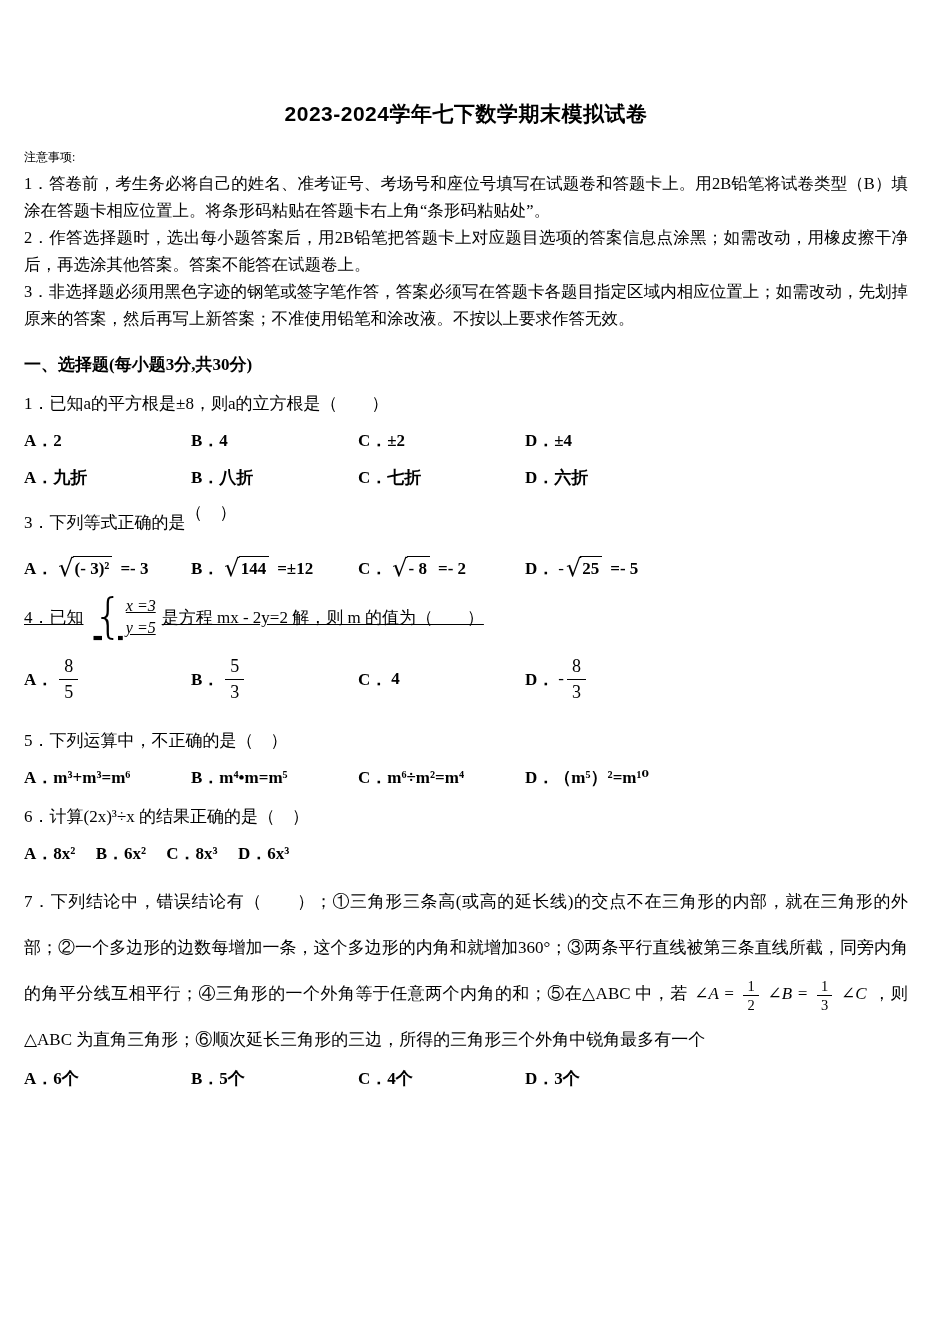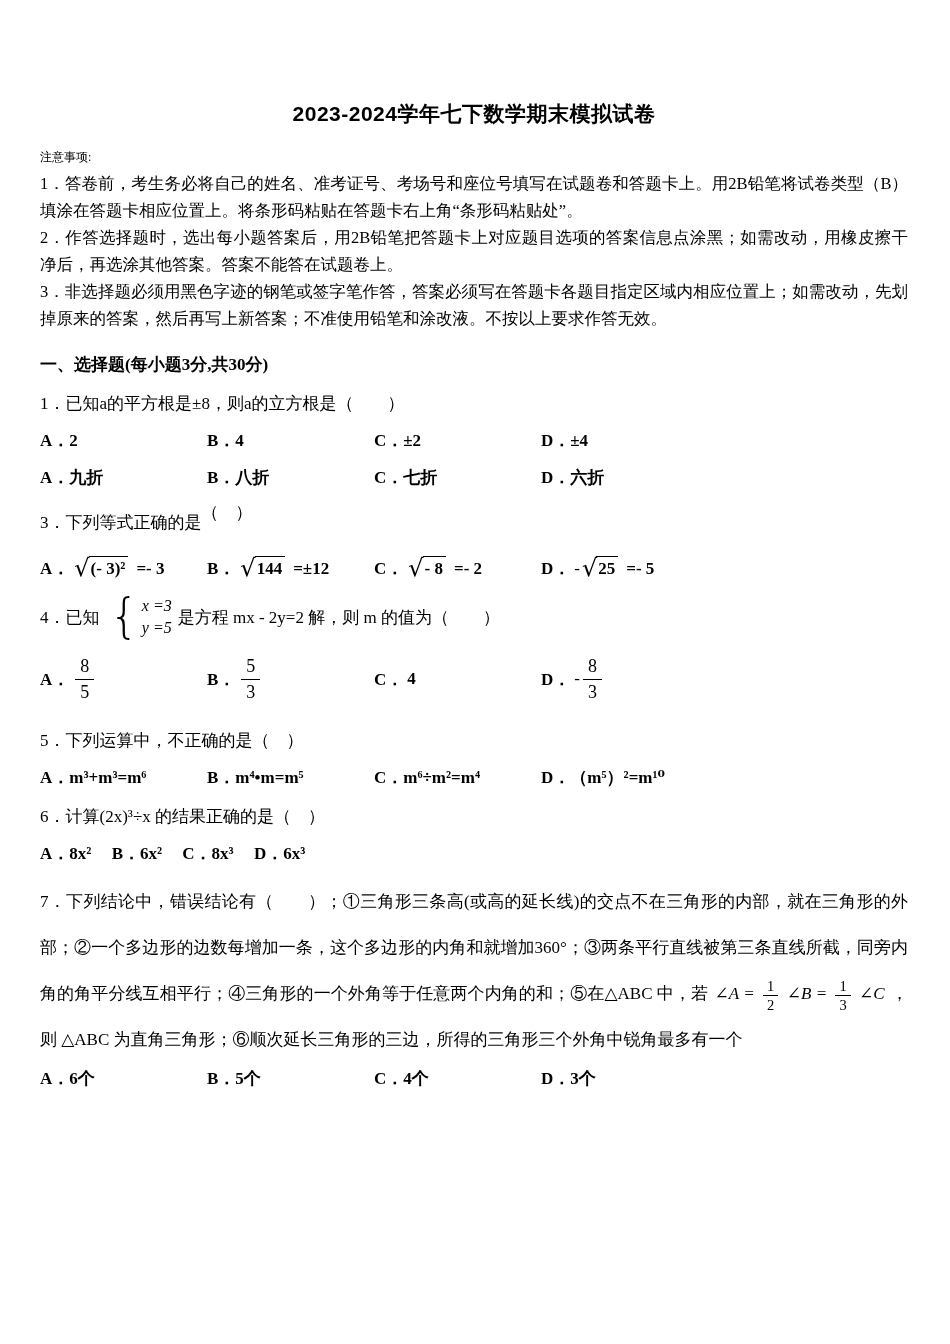--- a/index.html
+++ b/index.html
@@ -4,21 +4,21 @@
 <style>
   * { margin:0; padding:0; box-sizing:border-box; }
   html, body { background:#ffffff; }
   body {
     width:950px; height:1344px;
     color:#000;
     font-family:"Liberation Serif","DejaVu Serif",serif;
     font-size:17px;
     overflow:hidden;
   }
-  .page { padding:100px 42px 0 40px; }
+  .page { padding:100px 42px 0 24px; }
 
   .title {
     font-family:"Liberation Sans","DejaVu Sans",sans-serif;
     font-size:21px; font-weight:700; text-align:center;
     margin-bottom:16px; letter-spacing:0.5px;
   }
 
   .notice-head { font-size:12px; line-height:26px; }
   .notice { line-height:27px; text-align:justify; font-size:16.5px; }
 
@@ -40,21 +40,21 @@
   
   .sqrt { display:inline-flex; align-items:flex-start; margin:0 1px; }
   .rad { font-size:24px; line-height:1.05; font-weight:400; margin-right:-1px;
          font-family:"DejaVu Sans",sans-serif; }
   .vinc { border-top:1.5px solid #000; padding:2px 3px 0 2px; line-height:1.2; }
   .rhs { margin-left:7px; }
   .mathrow { margin-top:20px; margin-bottom:6px; }
   .mathrow .opt { font-size:17px; }
 
   
-  .q4stem { display:flex; align-items:center; flex-wrap:wrap; margin-top:10px; }
+  .q4stem { display:flex; align-items:center; flex-wrap:wrap; margin-top:10px;text-decoration:underline; }
   .system { display:inline-flex; align-items:center; margin:0 6px 0 10px; }
   .brace { font-family:"DejaVu Sans",sans-serif; font-size:46px; font-weight:300;
            line-height:0.9; transform:scaleY(1.05); }
   .eqs { display:inline-flex; flex-direction:column; font-style:italic;
          font-size:16px; line-height:22px; padding-left:3px; }
 
   
   .frac { display:inline-block; vertical-align:middle; text-align:center;
           font-weight:400; margin:0 2px; }
   .frac .num { display:block; border-bottom:1.3px solid #000; padding:0 5px 1px; line-height:1.25; }

